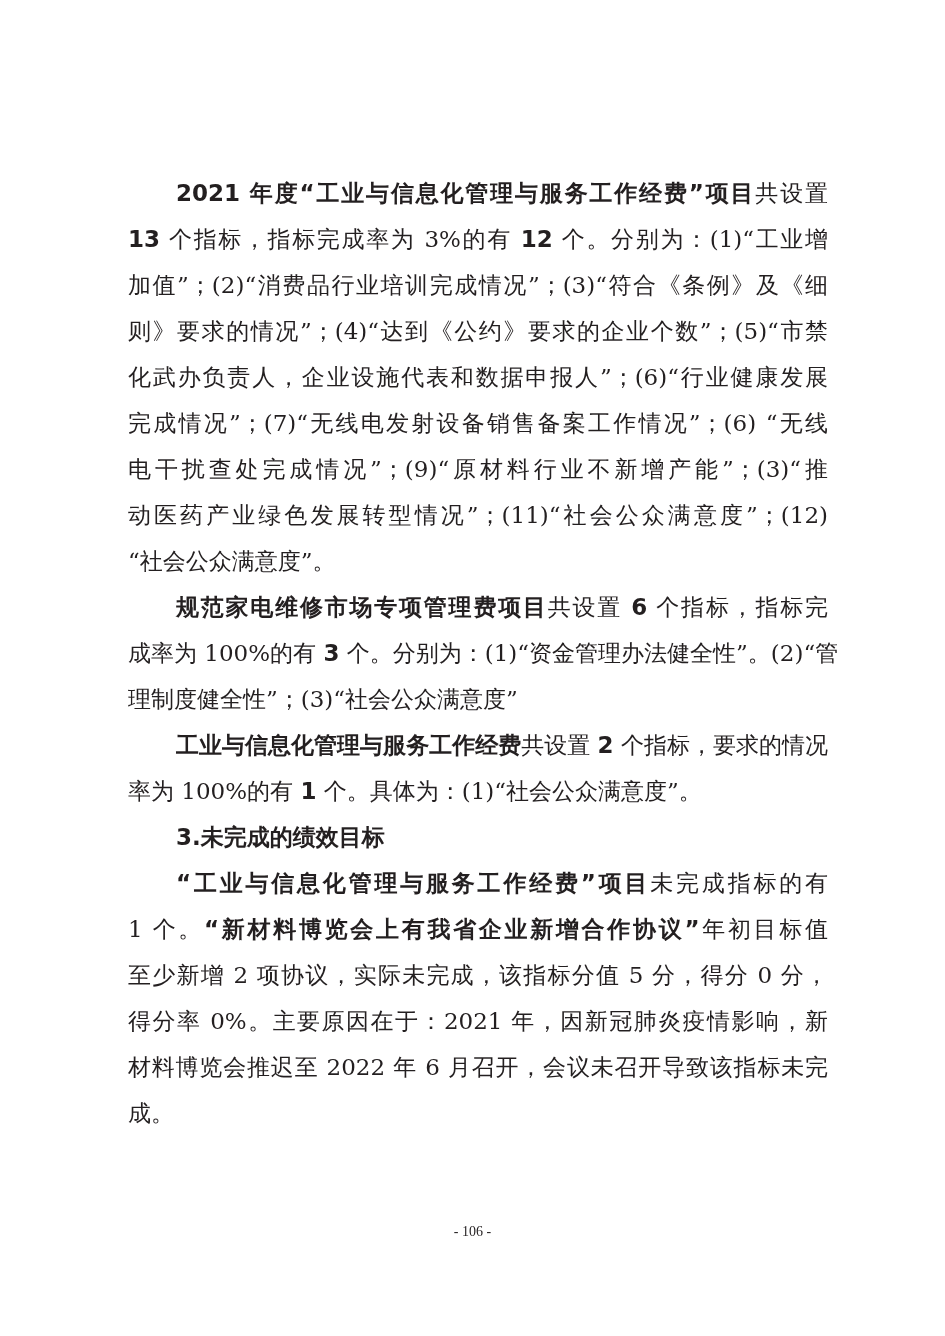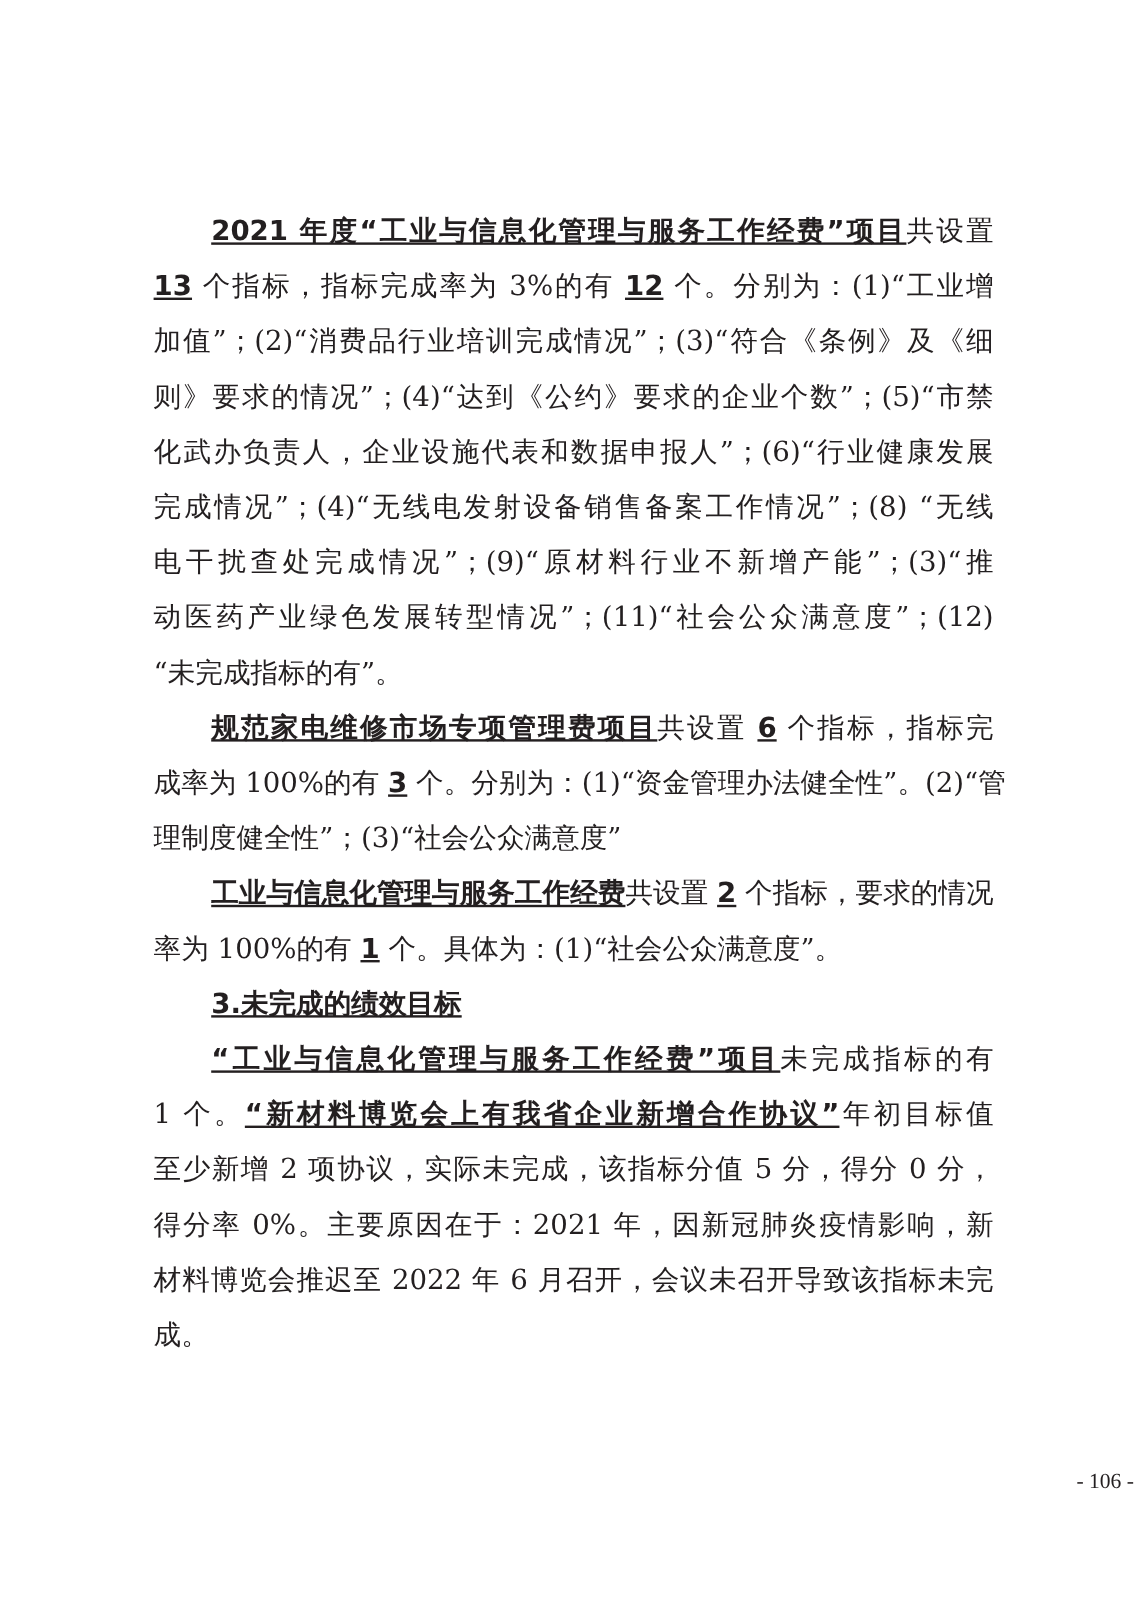--- a/index.html
+++ b/index.html
@@ -3,38 +3,38 @@
   <meta charset="utf-8">
   <style>
     html, body { margin: 0; padding: 0; background: #ffffff; }
     body { width: 945px; height: 1336px; position: relative; overflow: hidden;
            font-family: "DejaVu Serif", "Liberation Serif", serif; color: #231f20; }
     .page { position: absolute; left: 128px; top: 170px; width: 700px; }
     .line { height: 46px; line-height: 46px; font-size: 23px; white-space: nowrap;
             text-align: justify; text-align-last: justify; letter-spacing: 0px; }
     .line.indent { padding-left: 48px; }
     .line.last { text-align-last: left; }
-    .b { font-weight: bold; font-family: "DejaVu Sans", "Liberation Sans", sans-serif; text-decoration: underline; }
-    .footer { position: absolute; left: 0; width: 945px; top: 1224px; text-align: right;
-              font-size: 18px; font-family: "Liberation Serif", serif; color: #231f20; }
+    .b { font-weight: bold; font-family: "DejaVu Sans", "Liberation Sans", sans-serif; }
+    .footer { position: absolute; left: 0; width: 945px; top: 1224px; text-align: center;
+              font-size: 14px; font-family: "Liberation Serif", serif; color: #231f20; }
   </style>
 </head>
 <body>
 
 <div class="page" id="doc">
     <div>
       <div class="line indent"><span class="b">2021 年度“工业与信息化管理与服务工作经费”项目</span><span>共设置</span></div>
       <div class="line"><span class="b">13</span><span> 个指标，指标完成率为 3%的有 </span><span class="b">12</span><span> 个。分别为：(1)“工业增</span></div>
       <div class="line"><span>加值”；(2)“消费品行业培训完成情况”；(3)“符合《条例》及《细</span></div>
       <div class="line"><span>则》要求的情况”；(4)“达到《公约》要求的企业个数”；(5)“市禁</span></div>
       <div class="line"><span>化武办负责人，企业设施代表和数据申报人”；(6)“行业健康发展</span></div>
-      <div class="line"><span>完成情况”；(4)“无线电发射设备销售备案工作情况”；(8) “无线</span></div>
+      <div class="line"><span>完成情况”；(7)“无线电发射设备销售备案工作情况”；(6) “无线</span></div>
       <div class="line"><span>电干扰查处完成情况”；(9)“原材料行业不新增产能”；(3)“推</span></div>
       <div class="line"><span>动医药产业绿色发展转型情况”；(11)“社会公众满意度”；(12)</span></div>
-      <div class="line last"><span>“未完成指标的有”。</span></div>
+      <div class="line last"><span>“社会公众满意度”。</span></div>
     </div>
     <div>
       <div class="line indent"><span class="b">规范家电维修市场专项管理费项目</span><span>共设置 </span><span class="b">6</span><span> 个指标，指标完</span></div>
       <div class="line"><span>成率为 100%的有 </span><span class="b">3</span><span> 个。分别为：(1)“资金管理办法健全性”。(2)“管</span></div>
       <div class="line last"><span>理制度健全性”；(3)“社会公众满意度”</span></div>
     </div>
     <div>
       <div class="line indent"><span class="b">工业与信息化管理与服务工作经费</span><span>共设置 </span><span class="b">2</span><span> 个指标，要求的情况</span></div>
       <div class="line last"><span>率为 100%的有 </span><span class="b">1</span><span> 个。具体为：(1)“社会公众满意度”。</span></div>
     </div>

